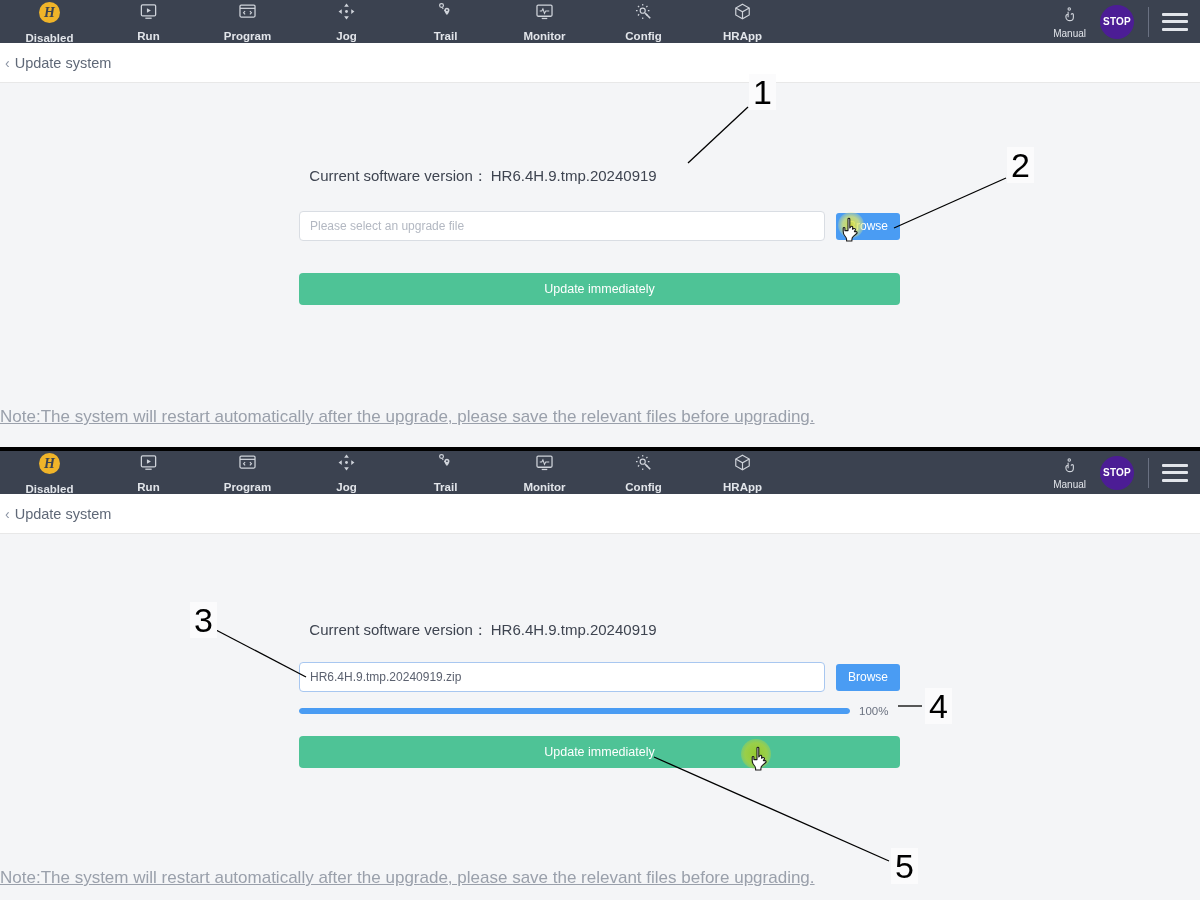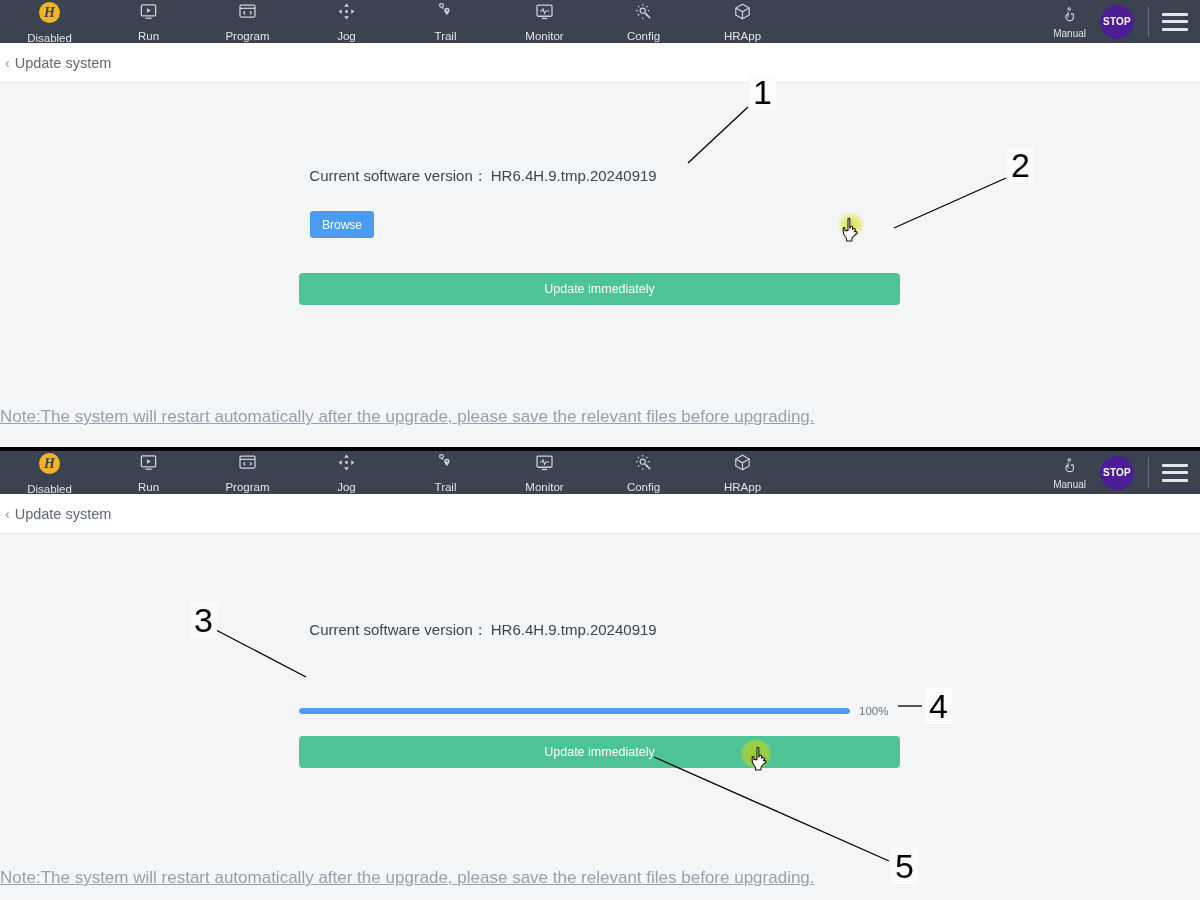--- a/index.html
+++ b/index.html
@@ -56,20 +56,21 @@
     align-items: center;
     justify-content: center;
     color: #cfd3da;
   }
   .nav-item .lbl {
     font-size: 11.5px;
     color: #e2e5ea;
     line-height: 14px;
     margin-top: 8px;
     white-space: nowrap;
+    font-weight: bold;
   }
   .nav-item.brand .lbl { color: #e2e5ea; }
   .logo-circle {
     width: 21px; height: 21px;
     border-radius: 50%;
     background: #f0b429;
     display: flex; align-items: center; justify-content: center;
     color: #3b4250;
     font-size: 14px; font-weight: bold; font-style: italic;
     font-family: "Liberation Serif", serif;
@@ -392,20 +393,21 @@
     <span class="txt">Update system</span>
   </div>
 
   <div class="content">
 
     <div class="version-line" style="top:84px;">
       <span>Current software version：</span><span style="margin-left:3px;">HR6.4H.9.tmp.20240919</span>
     </div>
 
     <div class="form-row" style="top:128px;">
+      <input class="file-input" type="text" readonly="" placeholder="Please select an upgrade file" style="">
       <button class="browse-btn">Browse</button>
     </div>
 
     <button class="update-btn" style="top:190px;">Update immediately</button>
 
     <div class="note-line" style="top:324px;">Note:The system will restart automatically after the upgrade, please save the relevant files before upgrading.</div>
   </div>
 
   <div class="click-glow glow-yellow" style="left:838px; top:212px;"></div>
   <svg class="cursor-hand" style="left:841px; top:217px;" width="22" height="26" viewBox="0 0 22 26">
@@ -535,20 +537,24 @@
     <span class="chev">‹</span>
     <span class="txt">Update system</span>
   </div>
 
   <div class="content" style="height:366px;">
 
     <div class="version-line" style="top:87px;">
       <span>Current software version：</span><span style="margin-left:3px;">HR6.4H.9.tmp.20240919</span>
     </div>
 
+    <div class="form-row" style="top:128px;">
+      <input class="file-input focused" type="text" readonly="" value="HR6.4H.9.tmp.20240919.zip" style="">
+      <button class="browse-btn">Browse</button>
+    </div>
 
     <div class="progress-row" style="top:171px;">
       <div class="progress-track">
         <div class="progress-fill" id="progress-fill" style="width:100%;"></div>
       </div>
       <div class="progress-label">100%</div>
     </div>
 
     <button class="update-btn" style="top:202px;">Update immediately</button>
 

